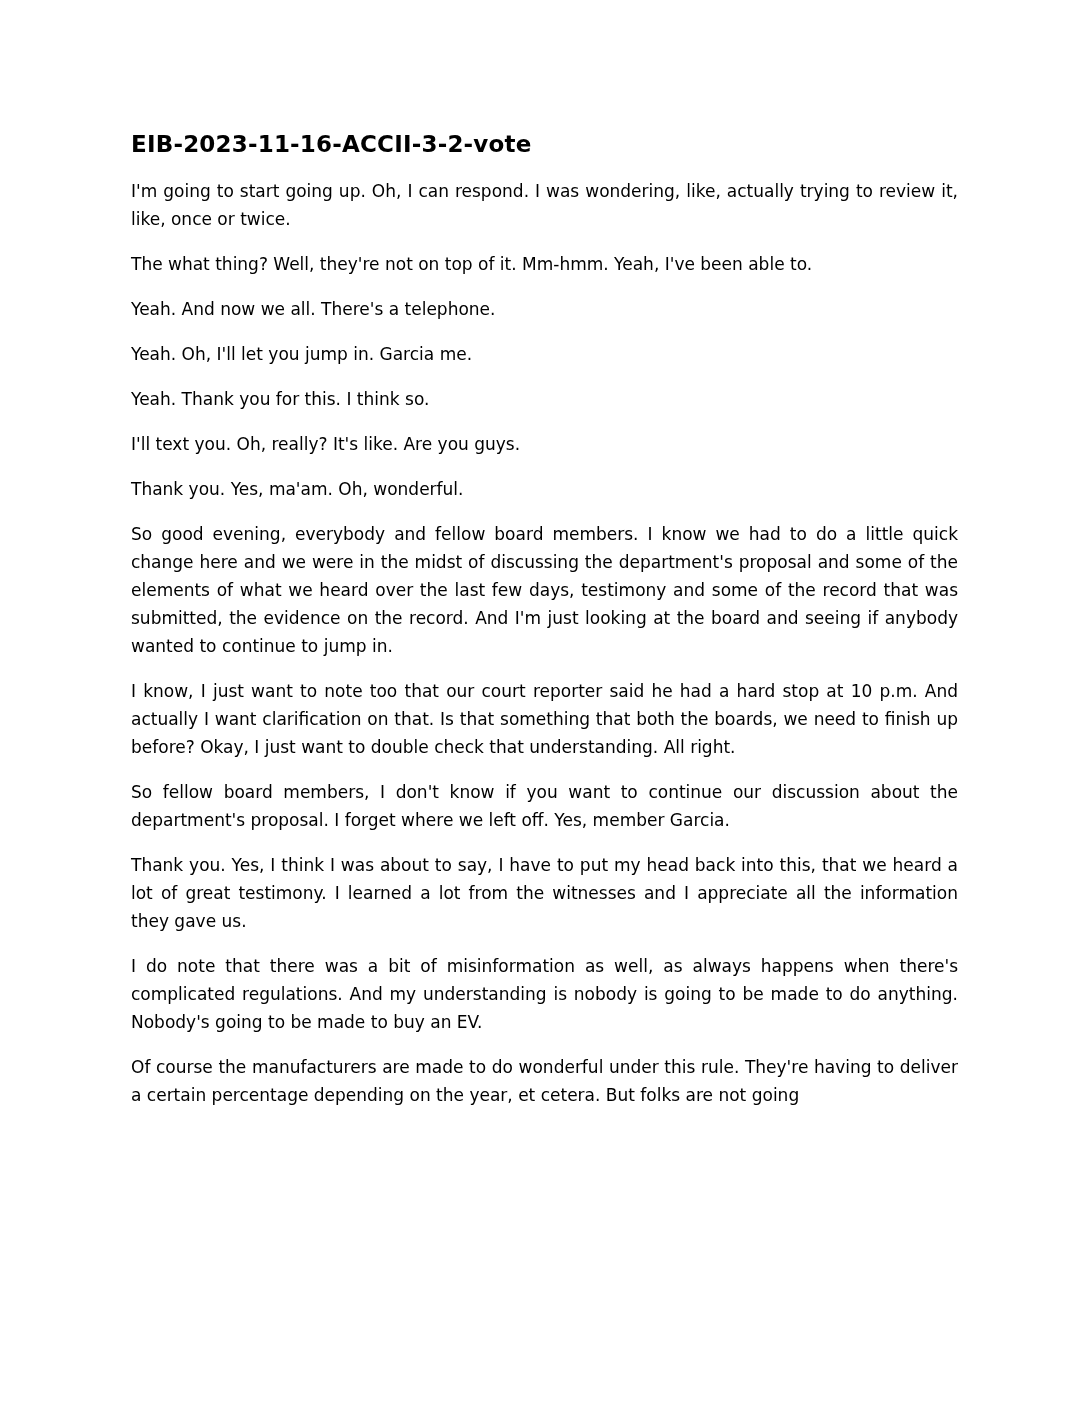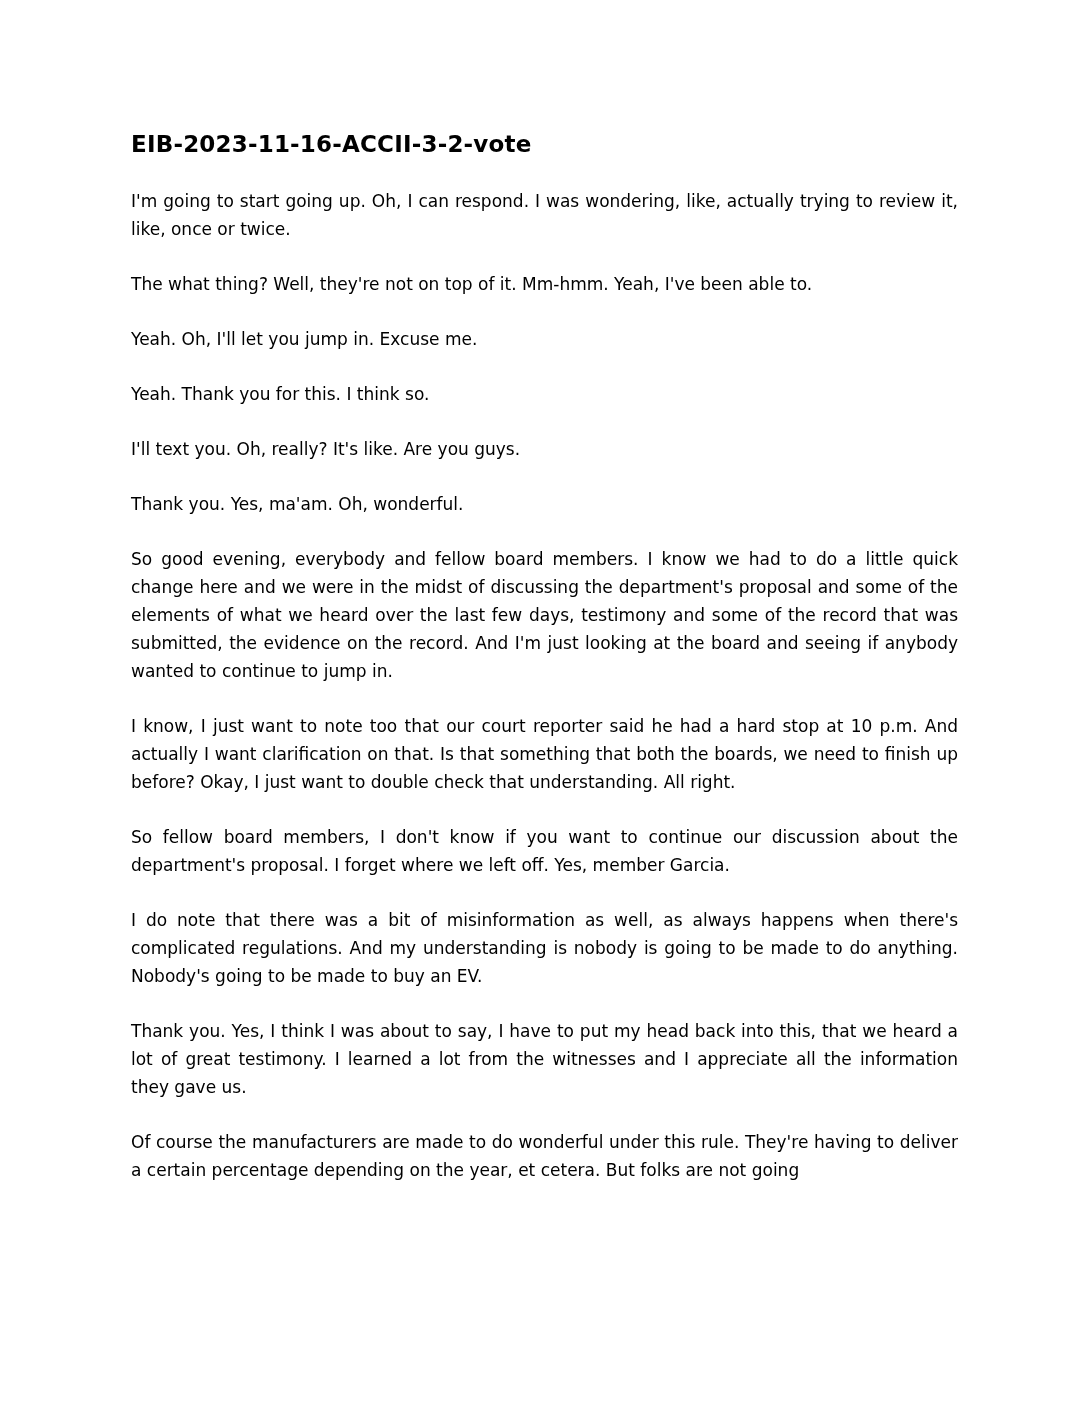--- a/index.html
+++ b/index.html
@@ -23,37 +23,38 @@
   }
   h1.doc-title {
     margin: 0;
     font-size: 23px;
     font-weight: bold;
     line-height: 1.3;
     color: #000000;
     letter-spacing: 0.2px;
   }
   p.doc-para {
-    margin: 27px 0;
+    margin: 17px 0;
     font-size: 17px;
     line-height: 28px;
     text-align: justify;
     color: #000000;
   }
 </style>
 </head>
 <body>
 
 <main class="page">
   <h1 class="doc-title">EIB-2023-11-16-ACCII-3-2-vote</h1>
   <p class="doc-para">I'm going to start going up. Oh, I can respond. I was wondering, like, actually trying to review it, like, once or twice.</p>
   <p class="doc-para">The what thing? Well, they're not on top of it. Mm-hmm. Yeah, I've been able to.</p>
-  <p class="doc-para">Yeah. Oh, I'll let you jump in. Excuse me.</p>
+  <p class="doc-para">Yeah. And now we all. There's a telephone.</p>
+  <p class="doc-para">Yeah. Oh, I'll let you jump in. Garcia me.</p>
   <p class="doc-para">Yeah. Thank you for this. I think so.</p>
   <p class="doc-para">I'll text you. Oh, really? It's like. Are you guys.</p>
   <p class="doc-para">Thank you. Yes, ma'am. Oh, wonderful.</p>
   <p class="doc-para">So good evening, everybody and fellow board members. I know we had to do a little quick change here and we were in the midst of discussing the department's proposal and some of the elements of what we heard over the last few days, testimony and some of the record that was submitted, the evidence on the record. And I'm just looking at the board and seeing if anybody wanted to continue to jump in.</p>
   <p class="doc-para">I know, I just want to note too that our court reporter said he had a hard stop at 10 p.m. And actually I want clarification on that. Is that something that both the boards, we need to finish up before? Okay, I just want to double check that understanding. All right.</p>
   <p class="doc-para">So fellow board members, I don't know if you want to continue our discussion about the department's proposal. I forget where we left off. Yes, member Garcia.</p>
+  <p class="doc-para">Thank you. Yes, I think I was about to say, I have to put my head back into this, that we heard a lot of great testimony. I learned a lot from the witnesses and I appreciate all the information they gave us.</p>
   <p class="doc-para">I do note that there was a bit of misinformation as well, as always happens when there's complicated regulations. And my understanding is nobody is going to be made to do anything. Nobody's going to be made to buy an EV.</p>
-  <p class="doc-para">Thank you. Yes, I think I was about to say, I have to put my head back into this, that we heard a lot of great testimony. I learned a lot from the witnesses and I appreciate all the information they gave us.</p>
   <p class="doc-para">Of course the manufacturers are made to do wonderful under this rule. They're having to deliver a certain percentage depending on the year, et cetera. But folks are not going</p>
 </main>
 
 </body></html>

